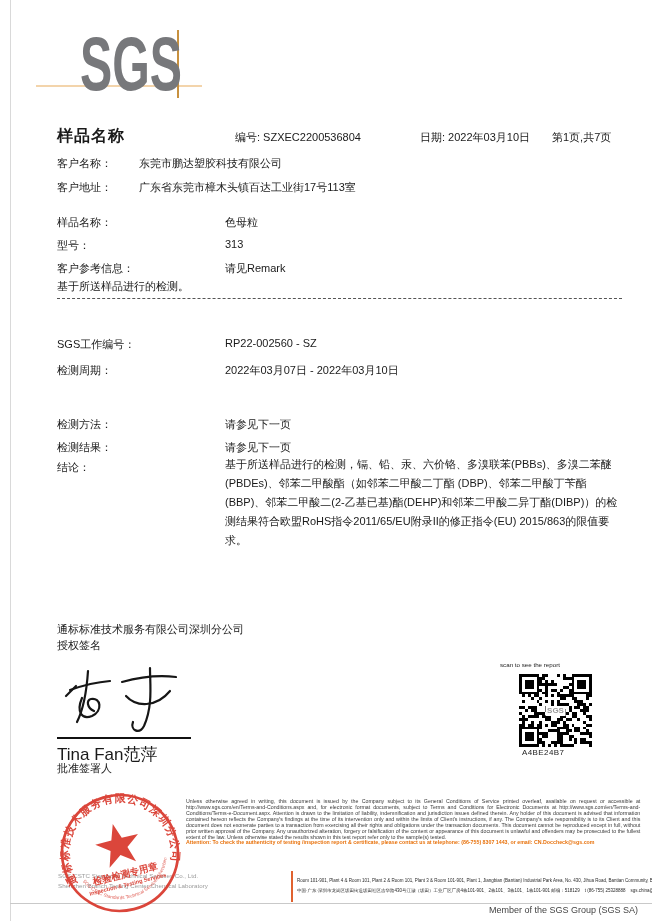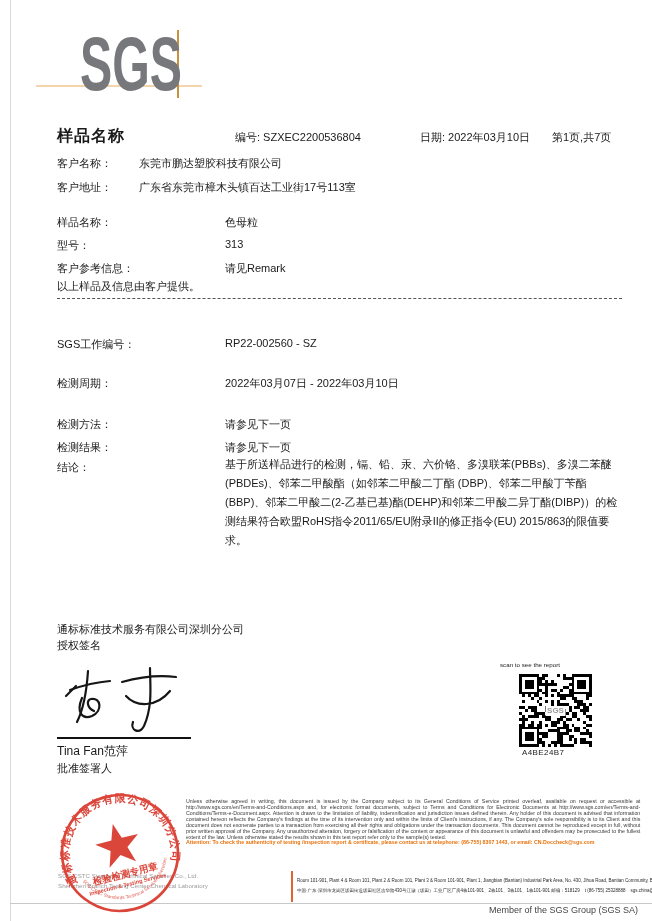--- a/index.html
+++ b/index.html
@@ -22,21 +22,21 @@
   .row .val{position:absolute;left:225px;white-space:nowrap;}
   .row.client .val{left:139px;}
   .note{position:absolute;left:57px;font-size:11px;}
   .dash-sep{position:absolute;left:57px;top:298px;width:565px;border-top:1px dashed #555;}
   .conclusion{position:absolute;left:225px;top:455px;width:397px;font-size:11px;line-height:19px;}
   
   .sig-company{position:absolute;left:57px;top:622px;font-size:11px;}
   .sig-auth{position:absolute;left:57px;top:638px;font-size:11px;}
   .sig-svg{position:absolute;left:62px;top:666px;}
   .sig-line{position:absolute;left:57px;top:737px;width:134px;height:2px;background:#111;}
-  .sig-name{position:absolute;left:57px;top:743px;font-size:12px;}
+  .sig-name{position:absolute;left:57px;top:743px;font-size:17px;}
   .sig-title{position:absolute;left:57px;top:761px;font-size:11px;}
   
   .qr-scan{position:absolute;left:500px;top:661px;width:220px;transform:scale(.62);transform-origin:0 0;font-size:10px;text-align:left;color:#222;}
   .qr-box{position:absolute;left:519px;top:674px;width:73px;height:73px;background:#fff;}
   .qr-grid{position:absolute;inset:0;display:grid;grid-template-rows:repeat(25,1fr);grid-template-columns:repeat(25,1fr);}
   .qr-grid i{background:#000;display:block;}
   .qr-center{position:absolute;left:50%;top:50%;transform:translate(-50%,-50%);background:#fff;color:#9a9a9a;font-size:8px;font-weight:bold;padding:0 2px;line-height:10px;letter-spacing:0px;}
   .qr-code-text{position:absolute;left:522px;top:748px;width:90px;transform:scale(.8);transform-origin:0 0;font-size:10px;color:#222;letter-spacing:.5px;}
   
   .legal-wrap{position:absolute;left:186px;top:799px;width:454px;height:72px;overflow:visible;}
@@ -86,29 +86,29 @@
     <span class="val">色母粒</span>
   </div>
   <div class="row" style="top:238px">
     <span class="lbl">型号：</span>
     <span class="val">313</span>
   </div>
   <div class="row" style="top:261px">
     <span class="lbl">客户参考信息：</span>
     <span class="val">请见Remark</span>
   </div>
-  <div class="note" style="top:279px">以上样品及信息由客户提供。</div>
+  <div class="note" style="top:279px">基于所送样品进行的检测。</div>
 
   <div class="dash-sep"></div>
 
   <div class="row" style="top:337px">
     <span class="lbl">SGS工作编号：</span>
     <span class="val">RP22-002560 - SZ</span>
   </div>
-  <div class="row" style="top:376px">
+  <div class="row" style="top:363px">
     <span class="lbl">检测周期：</span>
     <span class="val">2022年03月07日 - 2022年03月10日</span>
   </div>
   <div class="row" style="top:417px">
     <span class="lbl">检测方法：</span>
     <span class="val">请参见下一页</span>
   </div>
   <div class="row" style="top:440px">
     <span class="lbl">检测结果：</span>
     <span class="val">请参见下一页</span>

